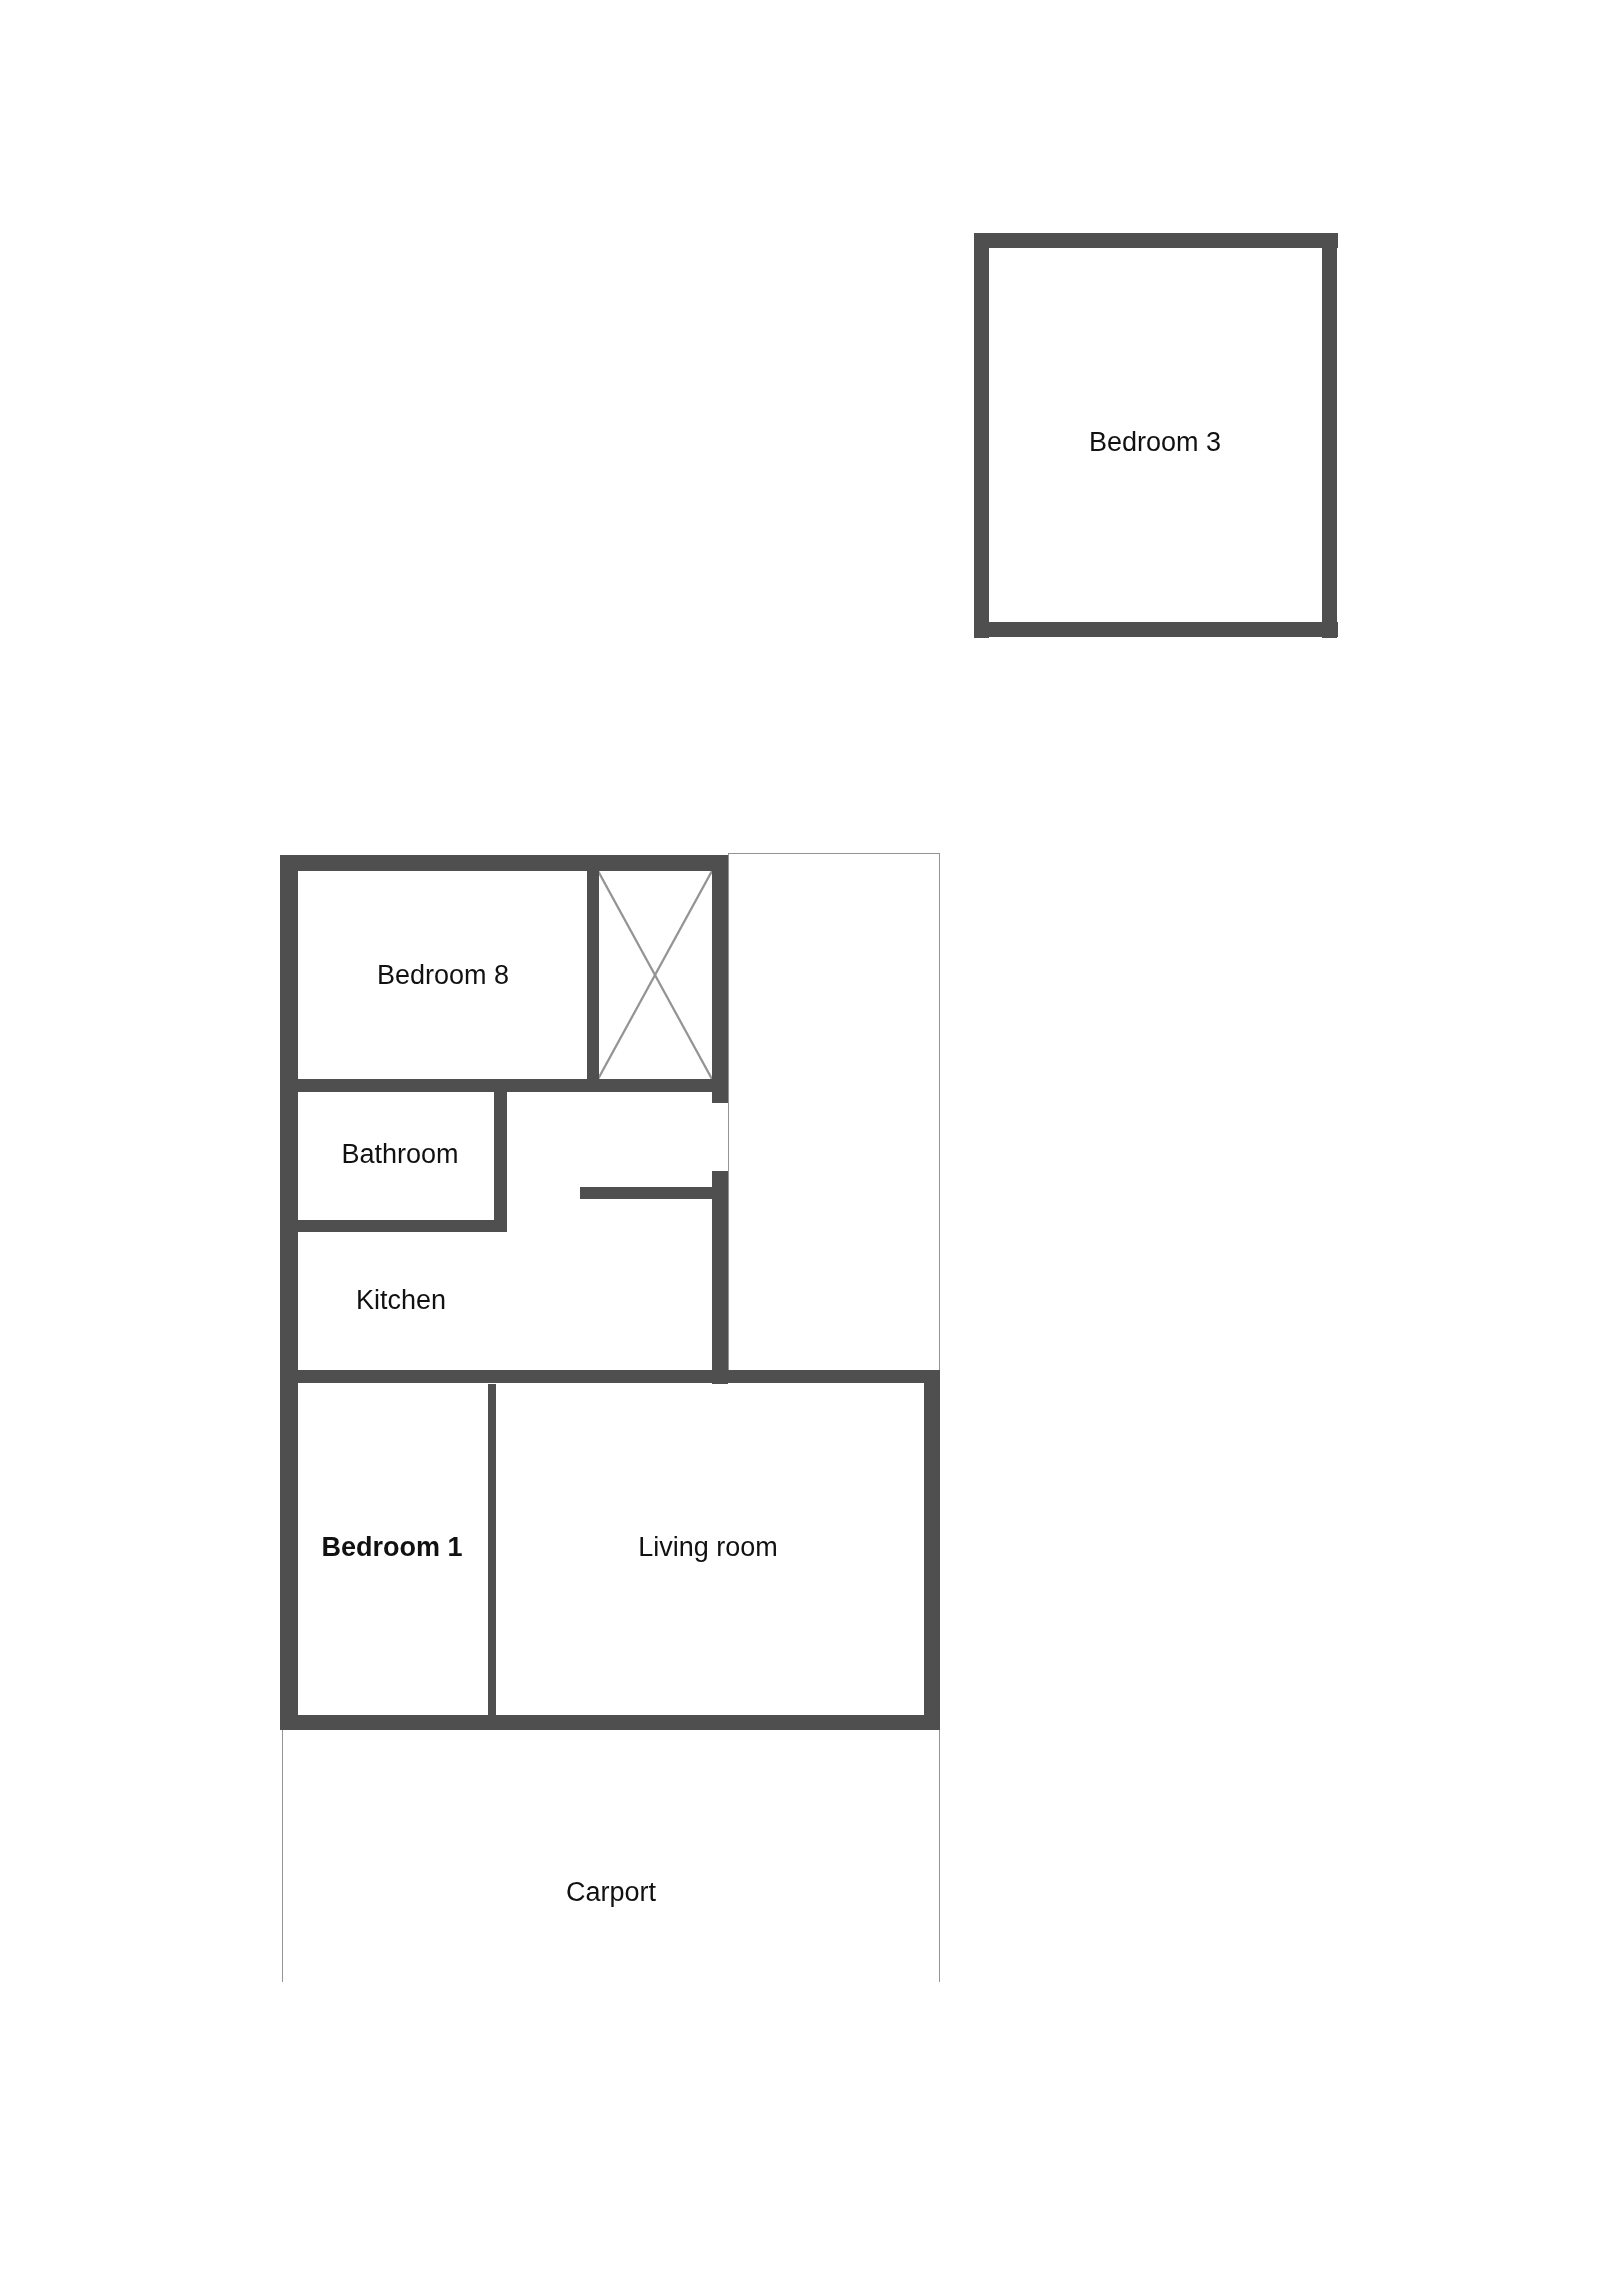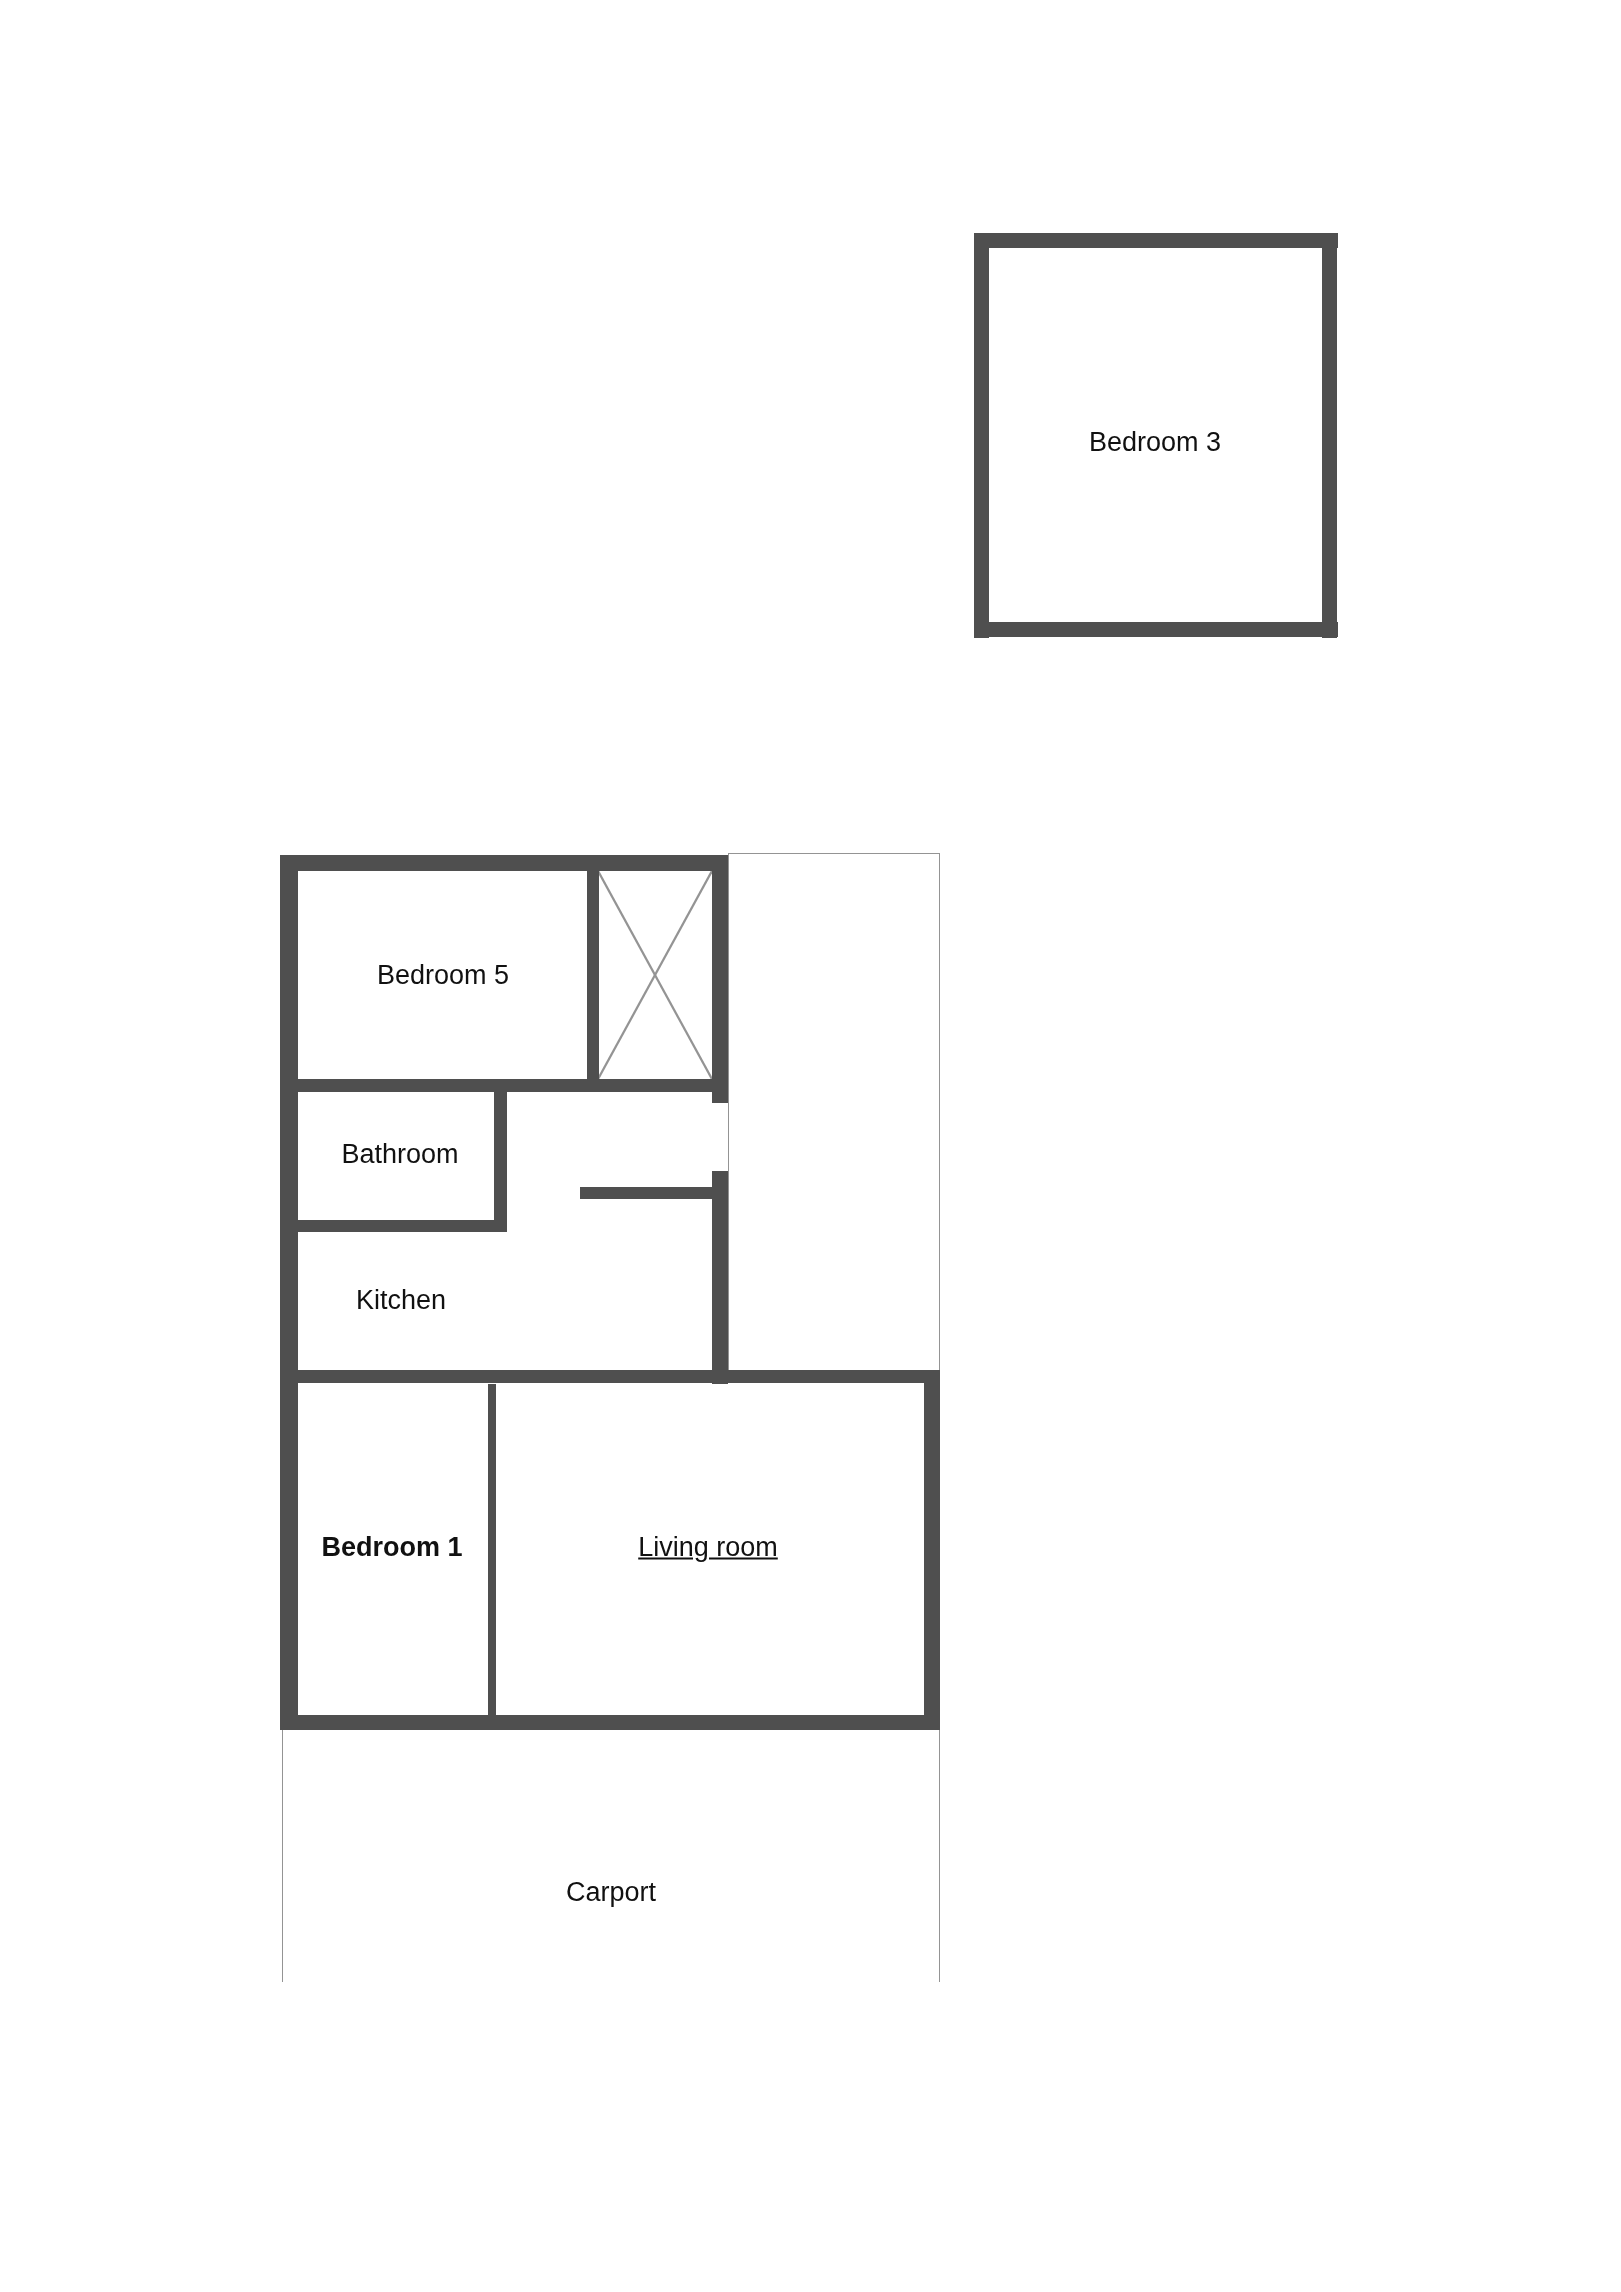--- a/index.html
+++ b/index.html
@@ -90,22 +90,22 @@
   <div class="wall" style="left:974px; top:622px; width:364px; height:15px;"></div>
   <div class="wall" style="left:974px; top:233px; width:15px; height:405px;"></div>
   <div class="wall" style="left:1322px; top:233px; width:15px; height:405px;"></div>
 
   <svg class="closet-cross" style="left:598px; top:871px;" width="114" height="208" viewBox="0 0 127 232">
     <line x1="0" y1="0" x2="127" y2="232" stroke="#949494" stroke-width="2.5"></line>
     <line x1="127" y1="0" x2="0" y2="232" stroke="#949494" stroke-width="2.5"></line>
   </svg>
 
   <div class="room-label" style="left:1155px; top:442px;">Bedroom 3</div>
-  <div class="room-label" style="left:443px; top:975px;">Bedroom 5</div>
+  <div class="room-label" style="left:443px; top:975px;">Bedroom 8</div>
   <div class="room-label" style="left:400px; top:1154px;">Bathroom</div>
   <div class="room-label" style="left:401px; top:1300px;text-align:right;">Kitchen</div>
   <div class="room-label" style="left:392px; top:1547px;font-weight:bold;">Bedroom 1</div>
-  <div class="room-label" style="left:708px; top:1547px;text-decoration:underline;">Living room</div>
+  <div class="room-label" style="left:708px; top:1547px;">Living room</div>
   <div class="room-label" style="left:611px; top:1892px;">Carport</div>
 
 
 </div>
 
 
 </body></html>

